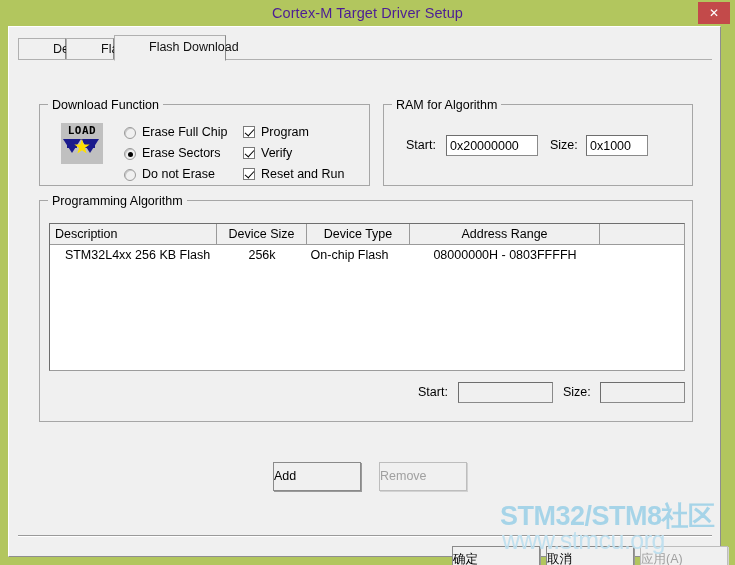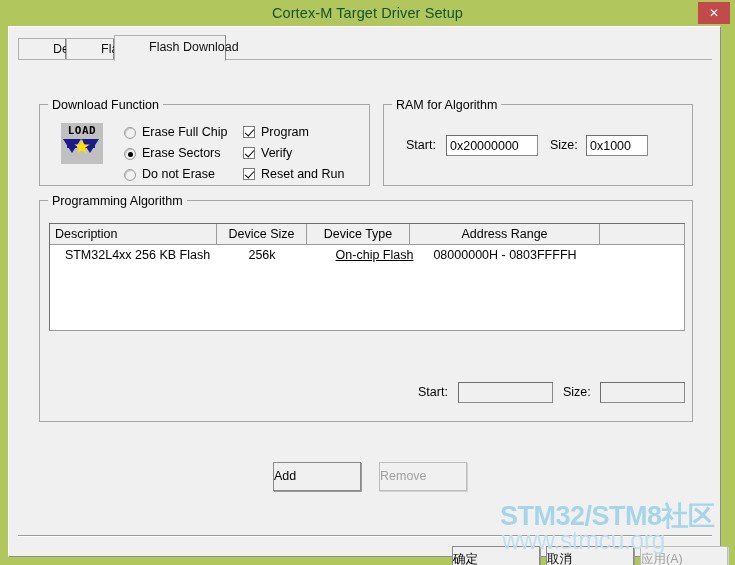--- a/index.html
+++ b/index.html
@@ -32,21 +32,21 @@
     width: 735px; height: 26px;
     background: #b2c65e;
   }
   #title-text {
     position: absolute;
     left: 0; top: 0;
     width: 735px;
     line-height: 26px;
     text-align: center;
     font-size: 14.5px;
-    color: #14532d;
+    color: #4c1d95;
     letter-spacing: 0.1px;
     white-space: nowrap;
   }
   #close-button {
     position: absolute;
     right: 5px; top: 2px;
     width: 32px; height: 22px;
     background: #c34a4a;
     border: none;
     cursor: pointer;
@@ -281,21 +281,21 @@
 
   #lbl-ram-start  { left: 22px;  top: 30px; }
   #in-ram-start   { left: 62px;  top: 30px; width: 92px; }
   #lbl-ram-size   { left: 166px; top: 30px; }
   #in-ram-size    { left: 202px; top: 30px; width: 62px; }
 
   
   #algo-list {
     position: absolute;
     left: 9px; top: 22px;
-    width: 636px; height: 108px;
+    width: 636px; height: 148px;
     background: #ffffff;
     border: 1px solid #9c9c9c;
     border-top-color: #6e6e6e;
     border-left-color: #6e6e6e;
     box-sizing: border-box;
     overflow: hidden;
   }
   #algo-header {
     position: relative;
     height: 21px;
@@ -340,21 +340,21 @@
     line-height: 21px;
     font-size: 12.5px;
     color: #000000;
     white-space: nowrap;
     overflow: hidden;
   }
   .algo-cell.l { text-align: left; }
   .algo-cell.c { text-align: center; }
   #cell-desc { left: 5px;   width: 165px; text-align: center; }
   #cell-size { left: 167px; width: 90px;  }
-  #cell-type { left: 273px; width: 103px; text-decoration: underline; }
+  #cell-type { left: 248px; width: 103px; }
   #cell-addr { left: 360px; width: 190px; }
 
   
   #lbl-algo-start { left: 378px; top: 181px; }
   #in-algo-start  { left: 418px; top: 181px; width: 95px; }
   #lbl-algo-size  { left: 523px; top: 181px; }
   #in-algo-size   { left: 560px; top: 181px; width: 85px; }
 
   
   .btn {

